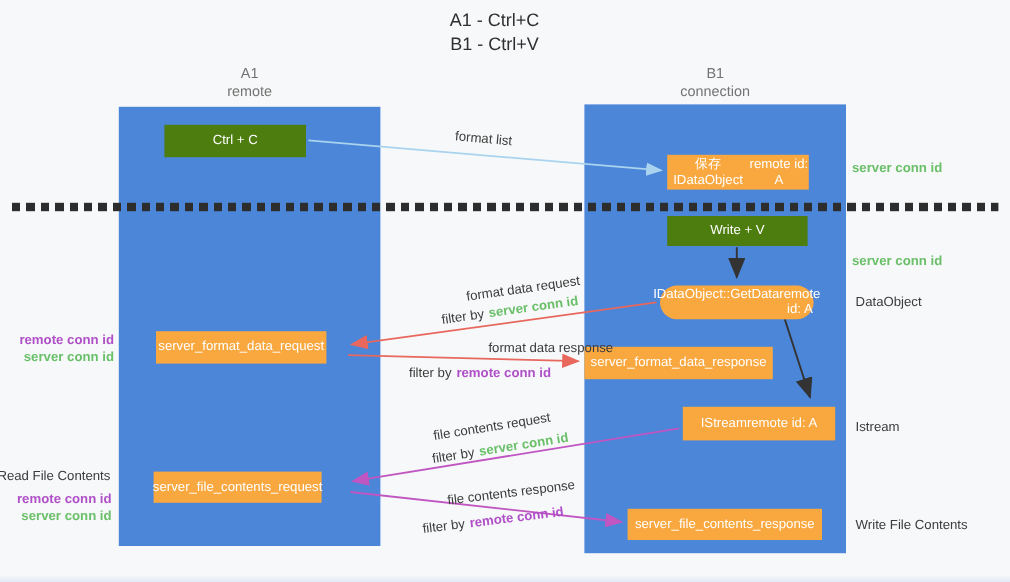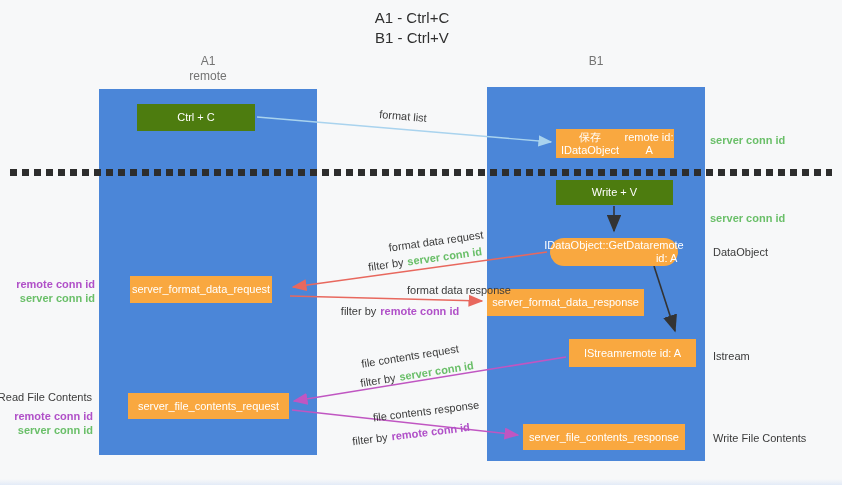--- a/index.html
+++ b/index.html
@@ -62,20 +62,21 @@
     <div>A1 - Ctrl+C</div>
     <div>B1 - Ctrl+V</div>
   </div>
 
   <div class="col-header" style="left:148px;">
     <div>A1</div>
     <div>remote</div>
   </div>
   <div class="col-header" style="left:536px;">
     <div>B1</div>
+    <div>connection</div>
   </div>
 
   <div class="lifeline" style="left:99px;top:89px;width:218px;height:366px;"></div>
   <div class="lifeline" style="left:487px;top:87px;width:218px;height:374px;"></div>
 
   <div class="dotted-line"></div>
 
   <svg class="overlay" width="842" height="485" viewBox="0 0 842 485">
     <defs>
       <marker id="mk-blue" markerWidth="10" markerHeight="8" refX="9" refY="4" orient="auto">
@@ -99,21 +100,21 @@
     <line x1="566" y1="357" x2="294" y2="401" stroke="#c056c2" stroke-width="1.5" marker-end="url(#mk-mag)"></line>
     <line x1="292" y1="410" x2="518" y2="435" stroke="#c056c2" stroke-width="1.5" marker-end="url(#mk-mag)"></line>
   </svg>
 
   <div class="box green" style="left:137px;top:104px;width:118px;height:27px;">
     <span>Ctrl + C</span>
   </div>
   <div class="box orange" style="left:130px;top:276px;width:142px;height:27px;">
     <span>server_format_data_request</span>
   </div>
-  <div class="box orange" style="left:128px;top:393px;width:161px;height:26px;">
+  <div class="box orange" style="left:128px;top:393px;width:140px;height:26px;">
     <span>server_file_contents_request</span>
   </div>
 
   <div class="box orange" style="left:556px;top:129px;width:118px;height:29px;">
     <span class="stack">
       <span>保存IDataObject</span>
       <span>remote id: A</span>
     </span>
   </div>
   <div class="box green" style="left:556px;top:180px;width:117px;height:25px;">

